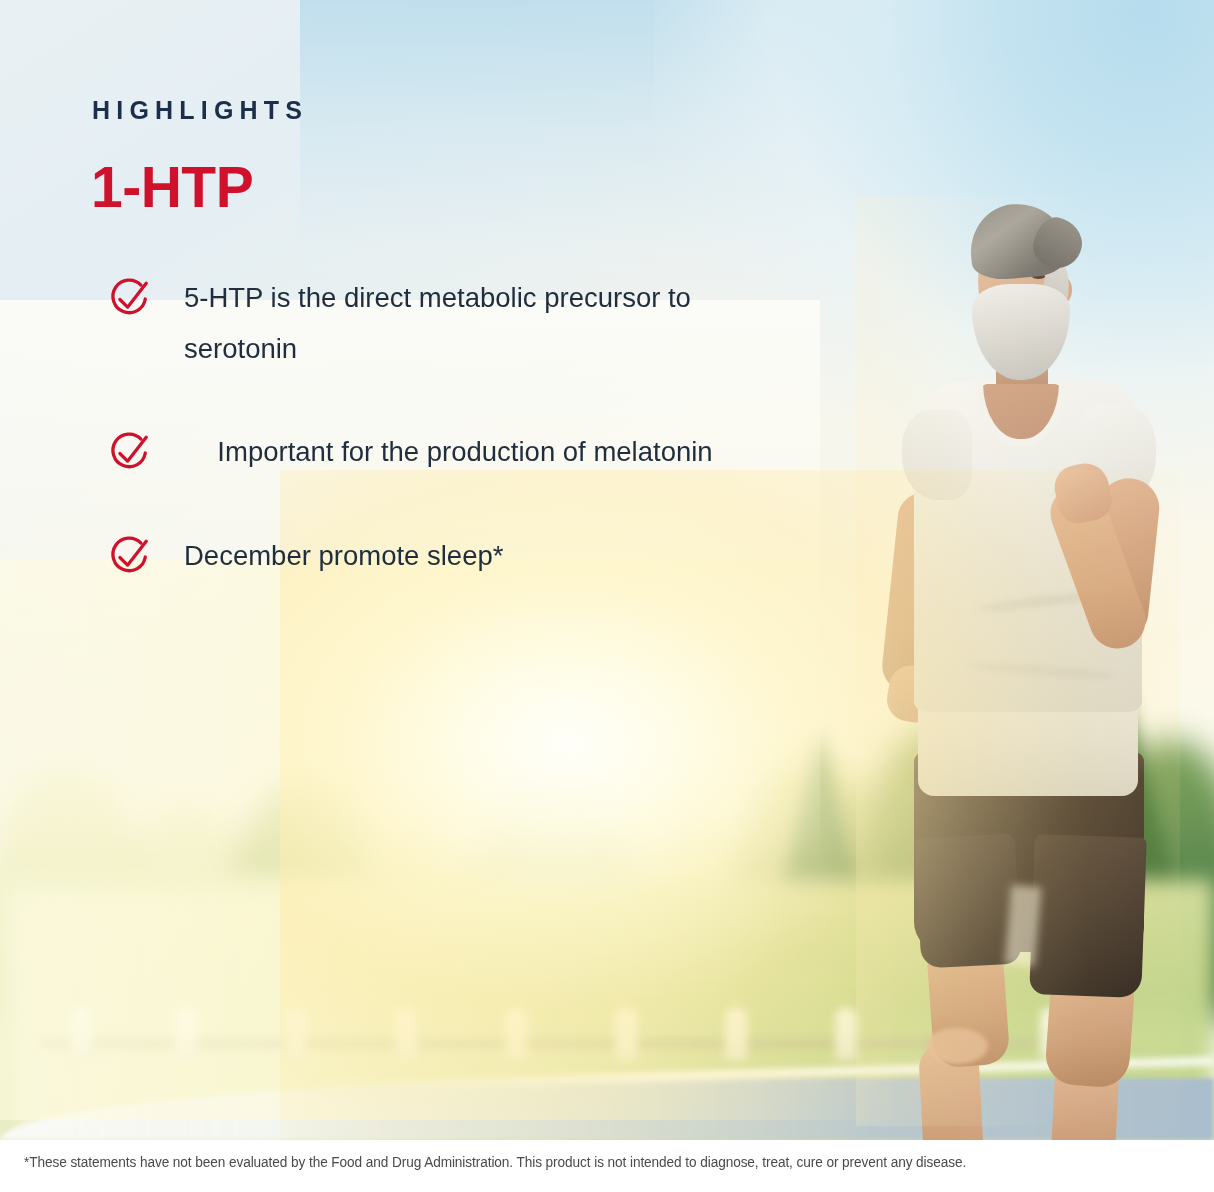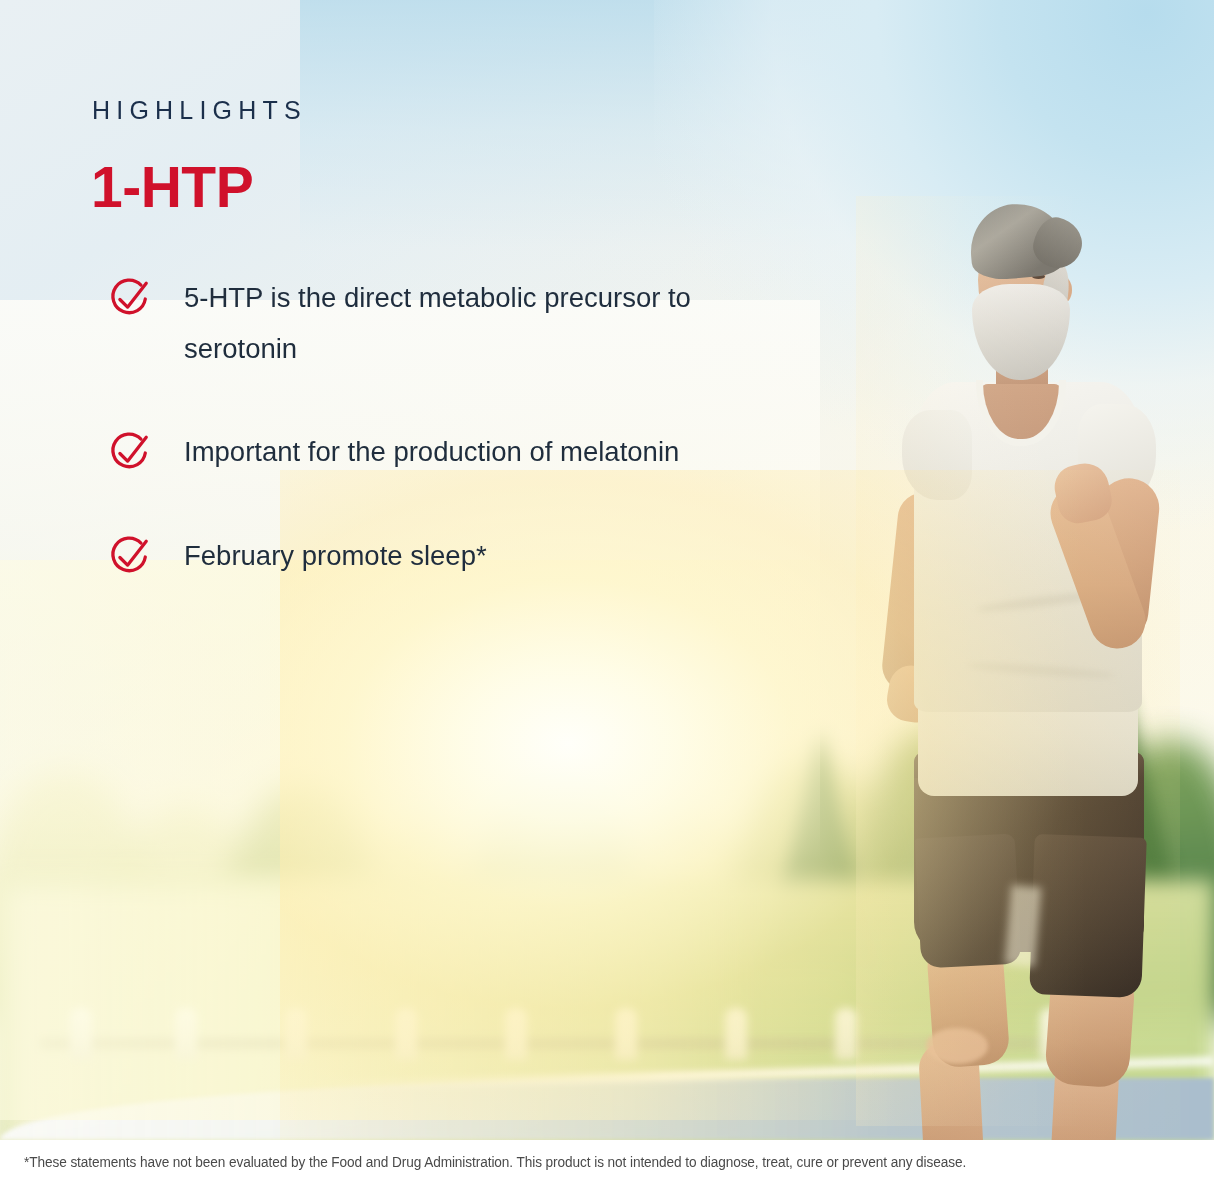--- a/index.html
+++ b/index.html
@@ -432,21 +432,21 @@
   
   .content {
     position: absolute;
     left: 0; top: 0;
     width: 1214px; height: 1192px;
   }
   .eyebrow {
     position: absolute;
     left: 92px; top: 96px;
     font-size: 25px;
-    font-weight: 400;
+    font-weight: 700;
     letter-spacing: 6.2px;
     color: #1b2f4b;
     font-family: "Liberation Sans", sans-serif;
   }
   .title {
     position: absolute;
     left: 91px; top: 154px;
     font-size: 57px;
     font-weight: 700;
     letter-spacing: -0.5px;
@@ -605,38 +605,38 @@
       <div class="bullet">
         <span class="bullet-icon">
           <svg viewBox="0 0 48 48" width="46" height="46" aria-hidden="true">
             <path d="M36.5 9.5 A17 17 0 1 0 41 24" fill="none" stroke="#d0112b" stroke-width="3.4" stroke-linecap="round"></path>
             <path d="M14.5 24.5 L22.5 32.5 L42 7.5" fill="none" stroke="#d0112b" stroke-width="3.4" stroke-linecap="round" stroke-linejoin="round"></path>
           </svg>
         </span>
         <span class="bullet-text">5-HTP is the direct metabolic precursor to serotonin</span>
       </div>
 
-      <div class="bullet" style="margin-top:52px;">
+      <div class="bullet" style="margin-top:52px;text-align:center;">
         <span class="bullet-icon">
           <svg viewBox="0 0 48 48" width="46" height="46" aria-hidden="true">
             <path d="M36.5 9.5 A17 17 0 1 0 41 24" fill="none" stroke="#d0112b" stroke-width="3.4" stroke-linecap="round"></path>
             <path d="M14.5 24.5 L22.5 32.5 L42 7.5" fill="none" stroke="#d0112b" stroke-width="3.4" stroke-linecap="round" stroke-linejoin="round"></path>
           </svg>
         </span>
         <span class="bullet-text">Important for the production of melatonin</span>
       </div>
 
       <div class="bullet" style="margin-top:52px;">
         <span class="bullet-icon">
           <svg viewBox="0 0 48 48" width="46" height="46" aria-hidden="true">
             <path d="M36.5 9.5 A17 17 0 1 0 41 24" fill="none" stroke="#d0112b" stroke-width="3.4" stroke-linecap="round"></path>
             <path d="M14.5 24.5 L22.5 32.5 L42 7.5" fill="none" stroke="#d0112b" stroke-width="3.4" stroke-linecap="round" stroke-linejoin="round"></path>
           </svg>
         </span>
-        <span class="bullet-text">February promote sleep*</span>
+        <span class="bullet-text">December promote sleep*</span>
       </div>
 
     </div>
 
     <div class="disclaimer">*These statements have not been evaluated by the Food and Drug Administration. This product is not intended to diagnose, treat, cure or prevent any disease.</div>
 
   </div>
 </div>
 
 </body></html>

